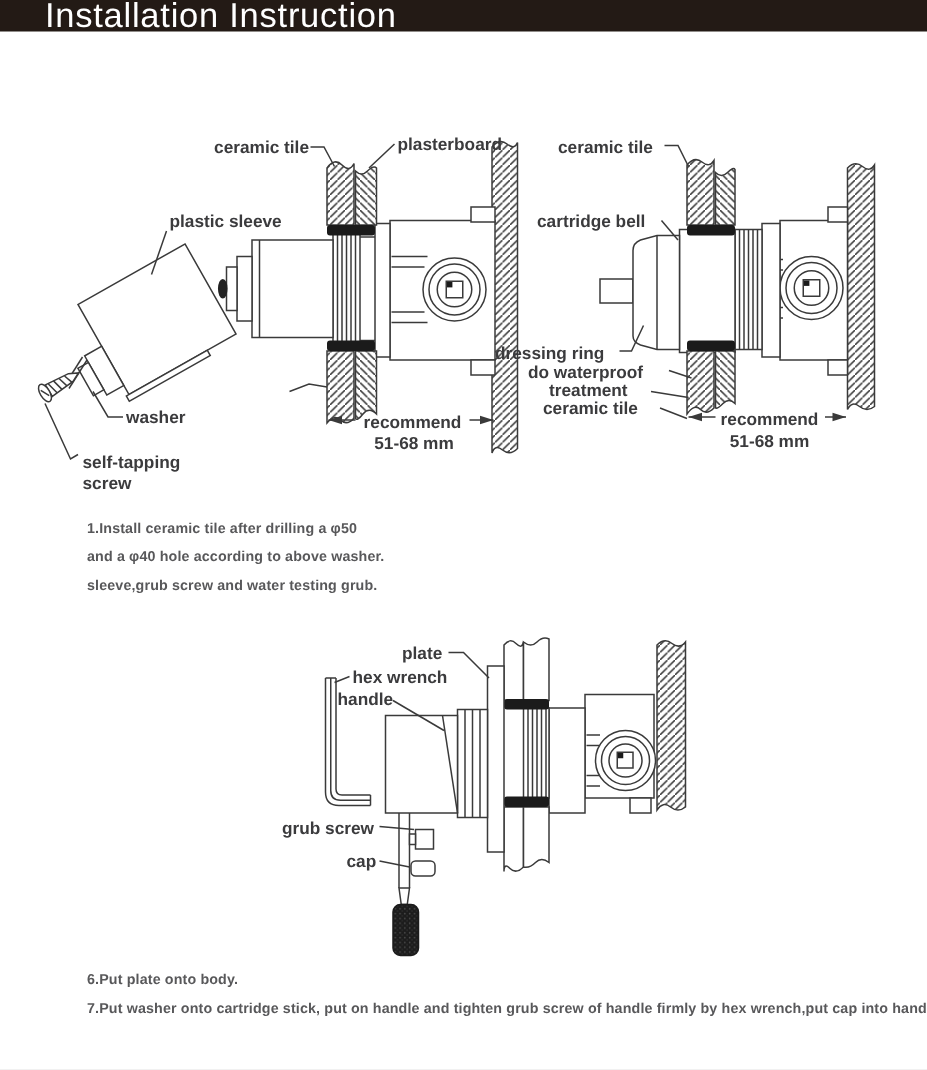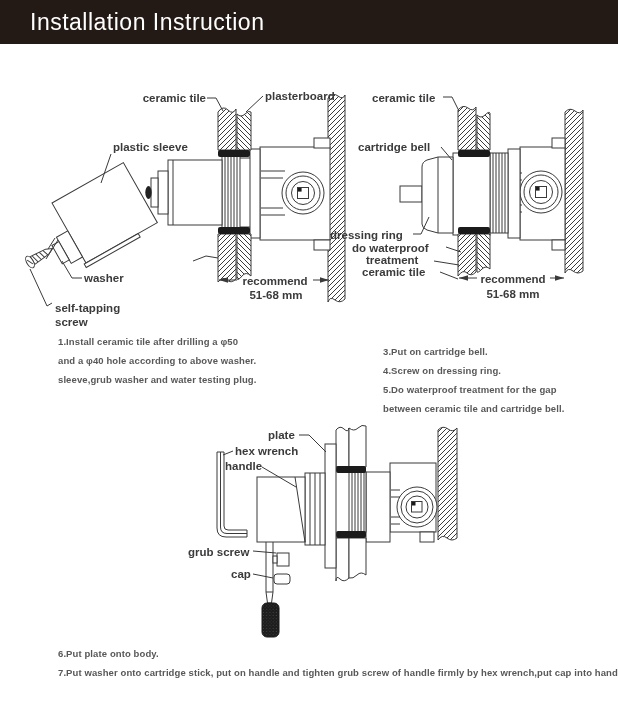--- a/index.html
+++ b/index.html
@@ -1,18 +1,18 @@
 <!DOCTYPE html>
 <html><head>
 <meta charset="utf-8">
 <style>
   html,body{margin:0;padding:0;background:#e8e8e8;}
   .page{position:relative;width:618px;height:713px;background:#ffffff;overflow:hidden;
         font-family:"Liberation Sans",sans-serif;}
-  .titlebar{position:absolute;top:0;left:0;width:618px;height:44px;background:#231a15;
+  .titlebar{position:absolute;top:0;left:0;width:618px;height:21px;background:#231a15;
             display:flex;align-items:center;box-sizing:border-box;padding-left:30px;}
   .titlebar span{color:#ffffff;font-size:23px;font-weight:400;letter-spacing:.5px;}
   .art{position:absolute;top:0;left:0;}
   .ins{position:absolute;font-size:9.5px;font-weight:bold;color:#58585a;
        line-height:19px;letter-spacing:.1px;white-space:nowrap;}
   svg text{font-family:"Liberation Sans",sans-serif;font-size:11.5px;font-weight:bold;fill:#3b3b3d;}
   svg .ln{stroke:#3a3a3a;stroke-width:1;fill:none;}
   svg .sh{fill:#ffffff;stroke:#3a3a3a;stroke-width:1;}
   svg .seal{fill:#1b1b1b;stroke:none;}
   svg .arrow{fill:#3a3a3a;stroke:none;}
@@ -276,31 +276,25 @@
         <text x="225" y="470">handle</text>
         <line class="ln" x1="262" y1="467" x2="296" y2="487"></line>
         <text x="188" y="556">grub screw</text>
         <line class="ln" x1="253" y1="551" x2="276" y2="553"></line>
         <text x="231" y="578">cap</text>
         <line class="ln" x1="253" y1="574" x2="273" y2="578"></line>
       </g>
     </g>
   </svg>
 
-  <div class="ins" style="left:58px;top:332px;">
+  <div class="ins" style="left:58px;top:343px;">
     <div>1.Install ceramic tile after drilling a φ50</div>
     <div>and a φ40 hole according to above washer.</div>
-    <div>sleeve,grub washer and water testing plug.</div>
+    <div>sleeve,grub screw and water testing grub.</div>
   </div>
 
-  <div class="ins" style="left:383px;top:342px;">
-    <div>3.Put on cartridge bell.</div>
-    <div>4.Screw on dressing ring.</div>
-    <div>5.Do waterproof treatment for the gap</div>
-    <div>between ceramic tile and cartridge bell.</div>
-  </div>
 
   <div class="ins" style="left:58px;top:644px;">
     <div>6.Put plate onto body.</div>
     <div>7.Put washer onto cartridge stick, put on handle and tighten grub screw of handle firmly by hex wrench,put cap into handle.</div>
   </div>
 
 </div>
 
 </body></html>

